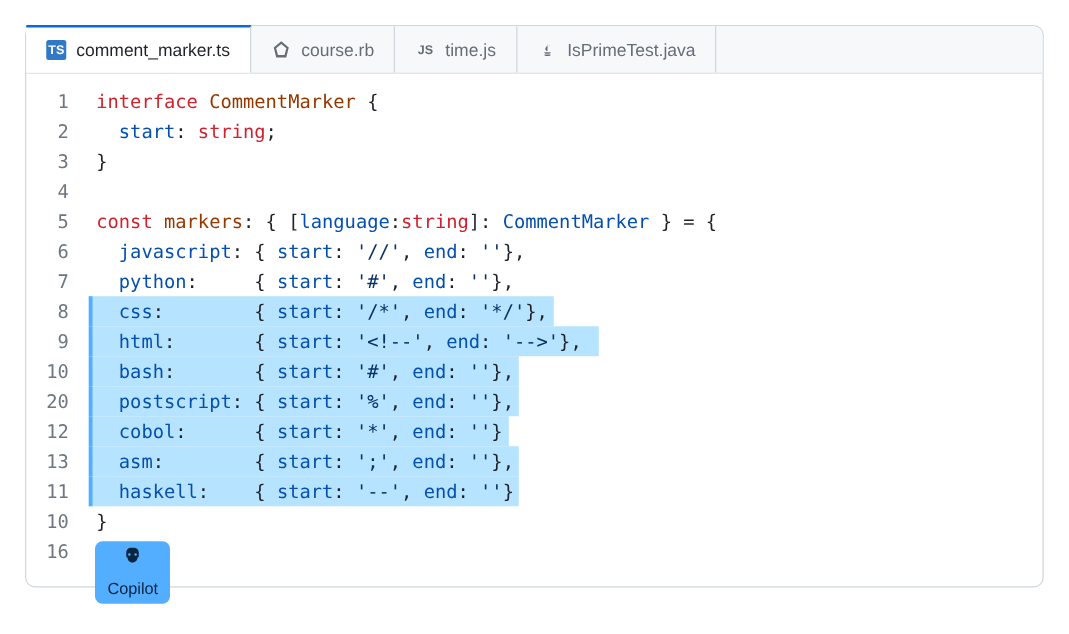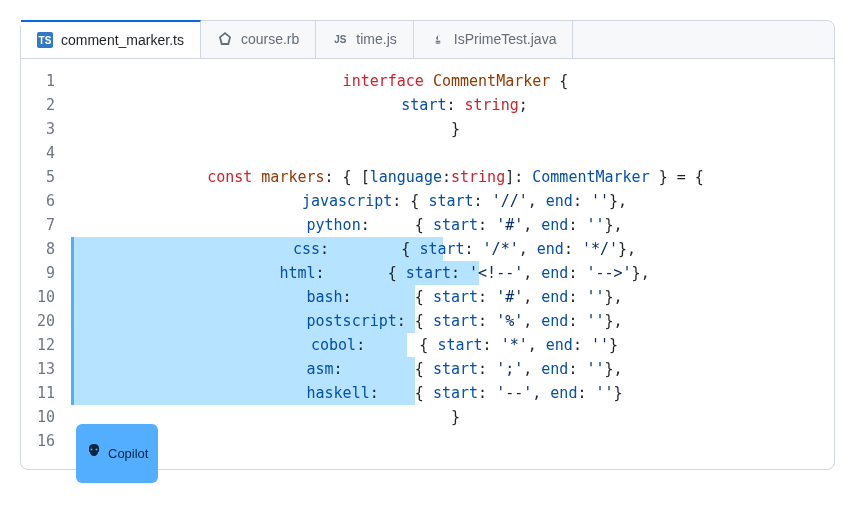--- a/index.html
+++ b/index.html
@@ -20,21 +20,21 @@
   }
   .tab-bar {
     display: flex;
     background: #f6f8fa;
     border-bottom: 1px solid #d0d7de;
     border-top-left-radius: 8px;
     border-top-right-radius: 8px;
   }
   .tab {
     display: flex;
-    align-items: flex-start;
+    align-items: flex-end;
     padding: 10px 16px;
     font-size: 14px;
     color: #656d76;
     cursor: pointer;
     gap: 8px;
     border-right: 1px solid #d0d7de;
   }
   .tab.active {
     background: #ffffff;
     color: #1f2328;
@@ -73,21 +73,20 @@
     flex-shrink: 0;
   }
   .code-lines {
     flex: 1;
     position: relative;
   }
   .code-line {
     white-space: pre;
     height: 24px;
     padding-left: 6px;
-    text-align: center;
   }
   .hl {
     position: relative;
   }
   .hl-bg {
     position: absolute;
     left: 0;
     top: 0;
     bottom: 0;
     background: #b6e3ff;
@@ -103,28 +102,29 @@
   .tok-type { color: #953800; }
   .tok-class { color: #0550ae; }
   .tok-str { color: #0a3069; }
   .tok-plain { color: #1f2328; }
   .copilot-badge {
     position: absolute;
     left: 55px;
     bottom: -14px;
     background: #54aeff;
     color: #0a2540;
-    padding: 20px 10px;
+    padding: 5px 10px;
     border-radius: 6px;
     font-size: 13px;
     display: flex;
     align-items: center;
     gap: 6px;
     font-weight: 500;
     z-index: 5;
+    flex-direction: column;
   }
   .copilot-badge svg { width:16px; height:16px; }
 </style>
 </head>
 <body>
 
 <div class="editor-container">
 
   <div class="tab-bar">
     <div class="tab active">

